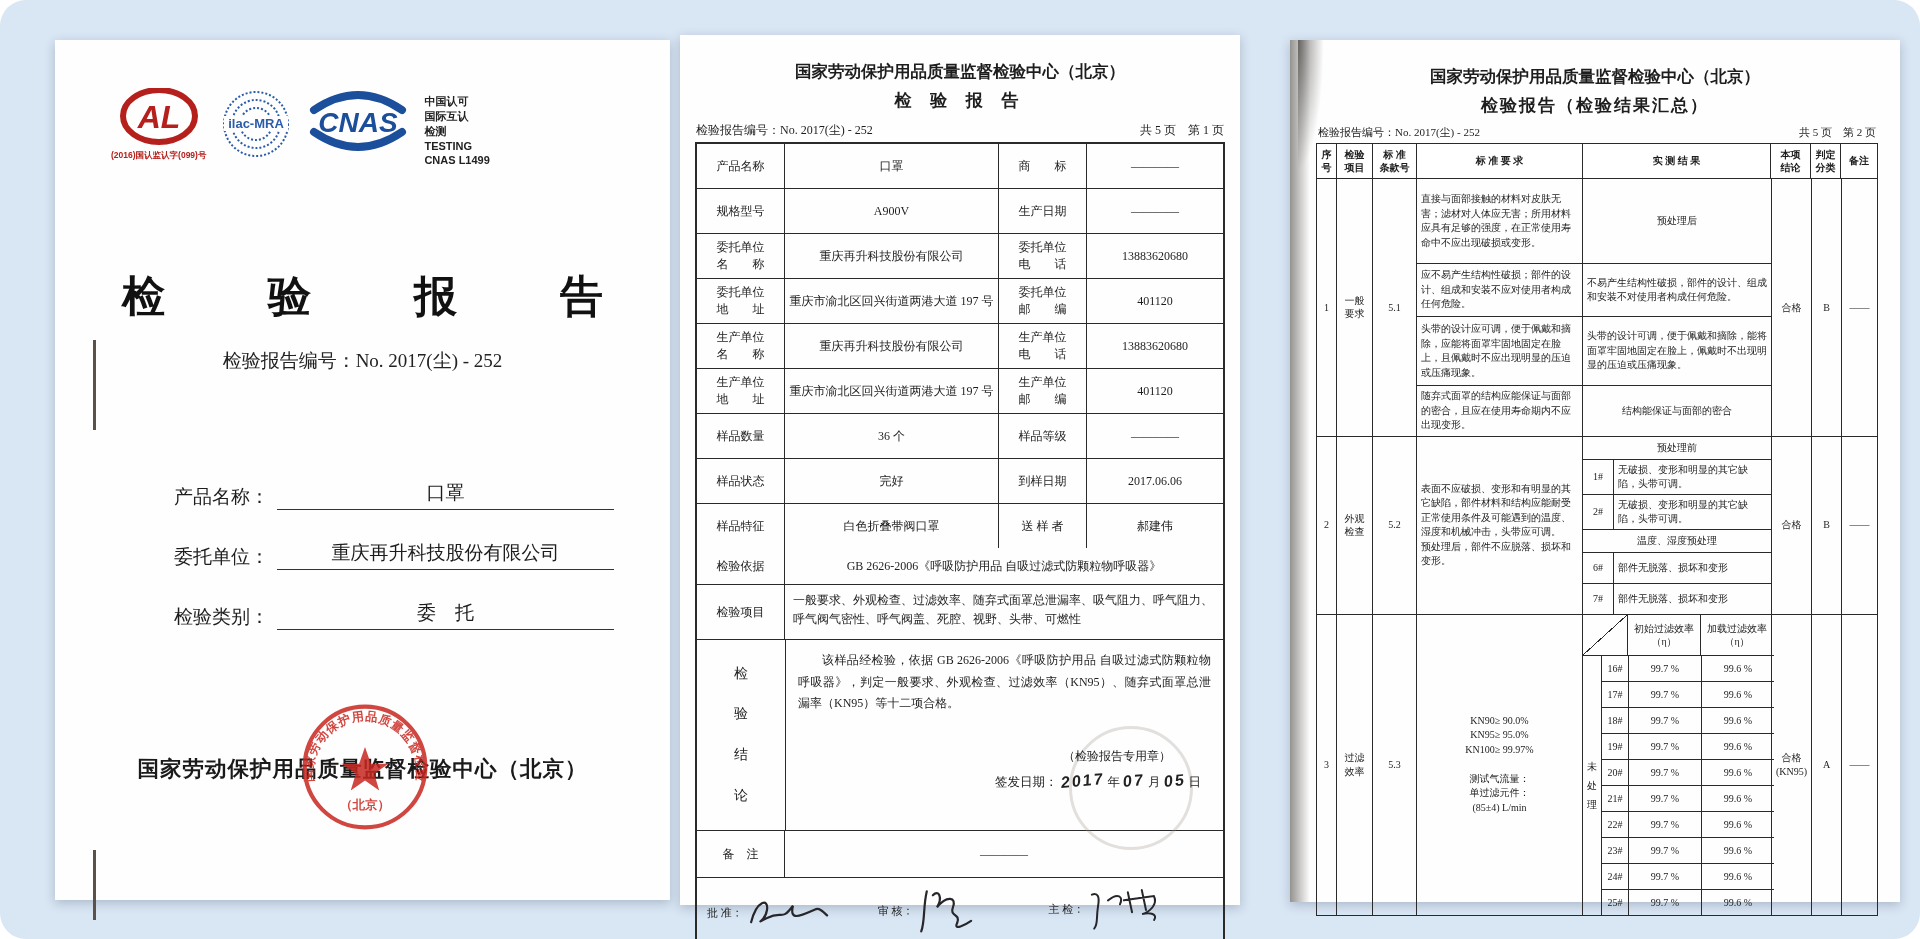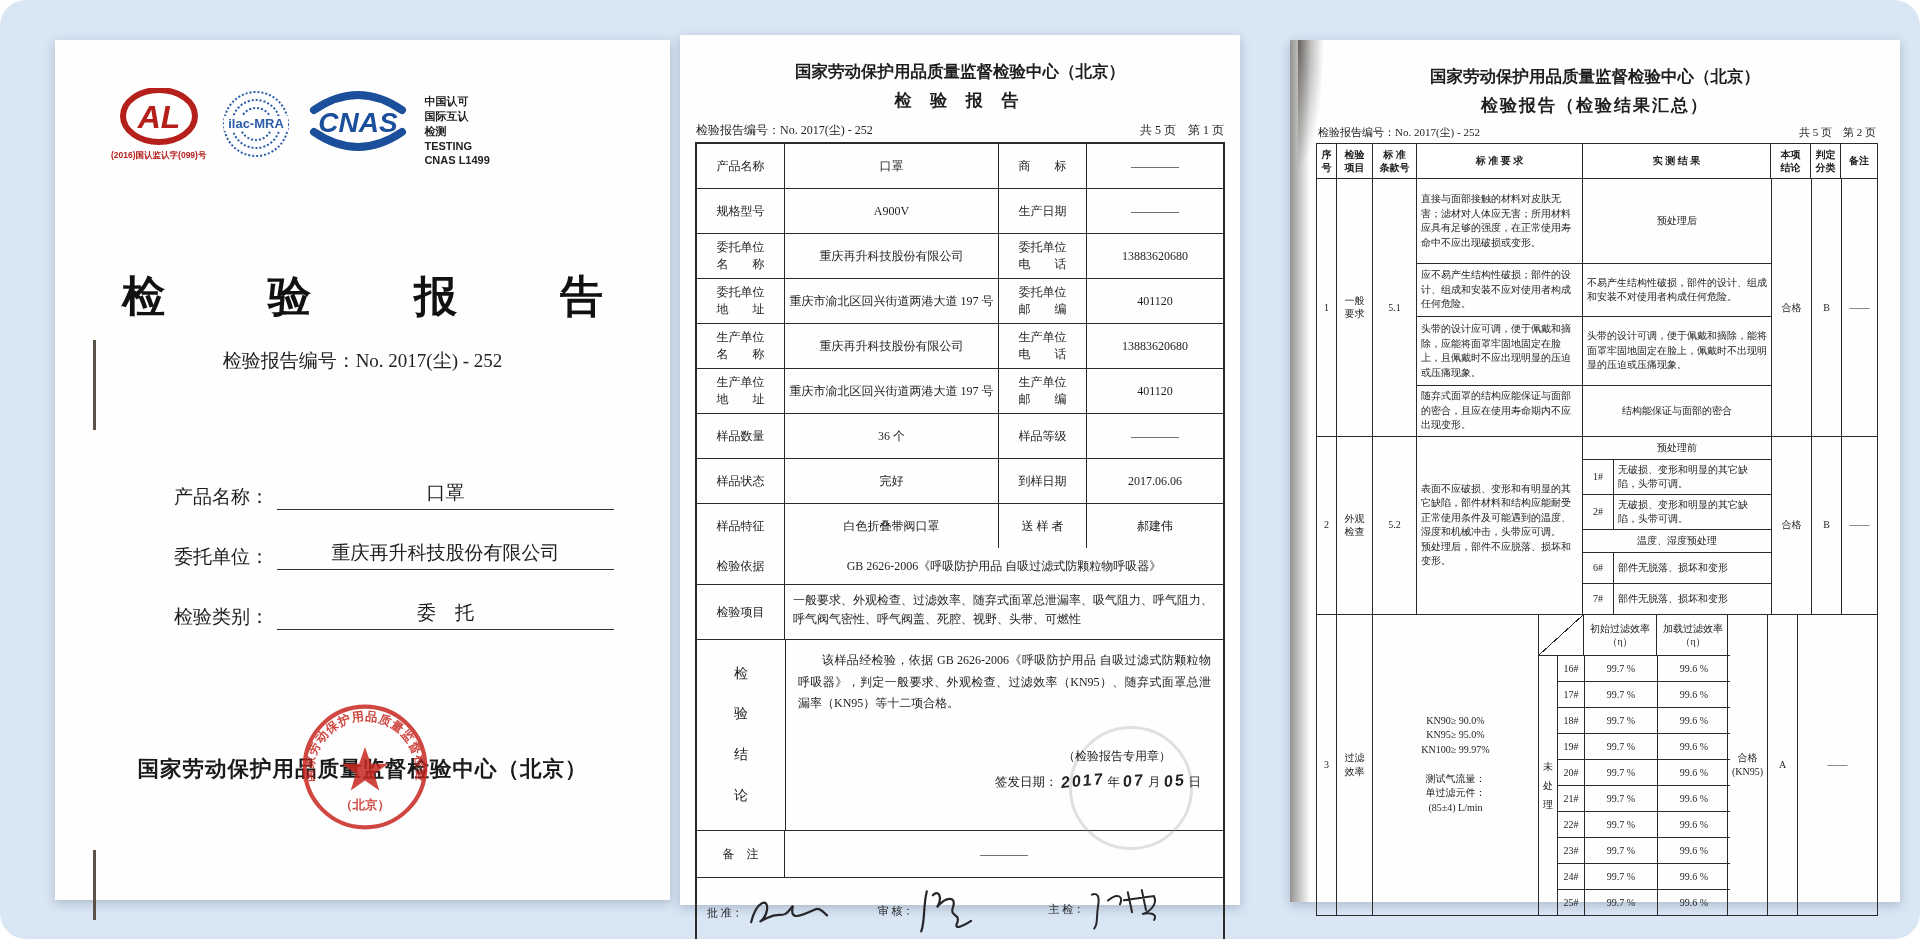--- a/index.html
+++ b/index.html
@@ -393,20 +393,21 @@
         </div>
         <div class="c3 w-ver">合格</div>
         <div class="c3 w-cls">B</div>
         <div class="c3 w-note last">——</div>
       </div>
 
       <div class="sec">
         <div class="c3 w-no">3</div>
         <div class="c3 w-item">过滤
 效率</div>
+        <div class="c3 w-cl">5.3</div>
         <div class="mid" style="flex-direction:row;">
           <div class="req-c" style="flex:none;justify-content:center;text-align:center;">KN90≥ 90.0%
 KN95≥ 95.0%
 KN100≥ 99.97%
 
 测试气流量：
 单过滤元件：
 (85±4) L/min</div>
           <div class="res-stack">
             <div class="filt-hdr">

